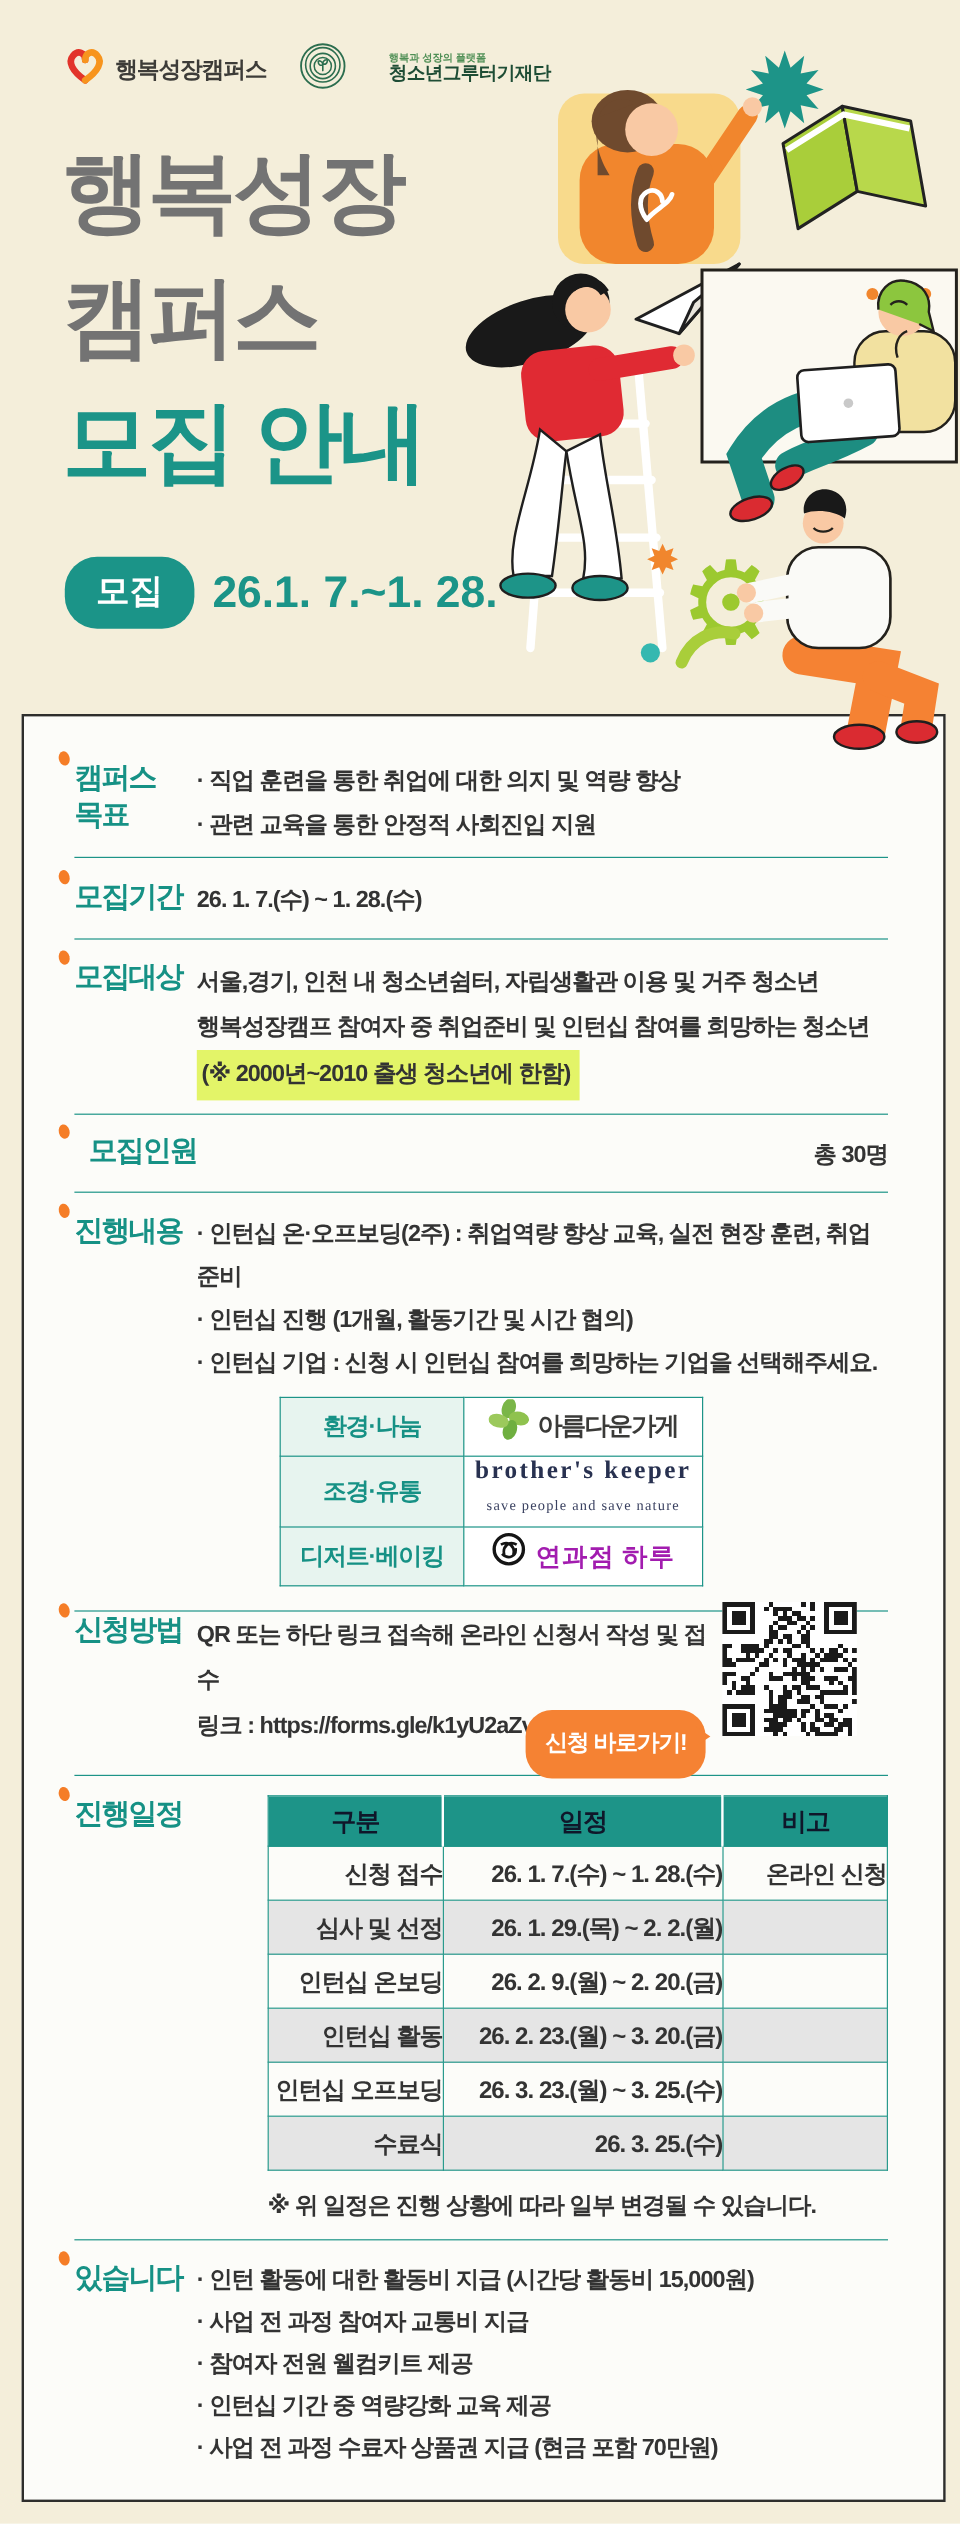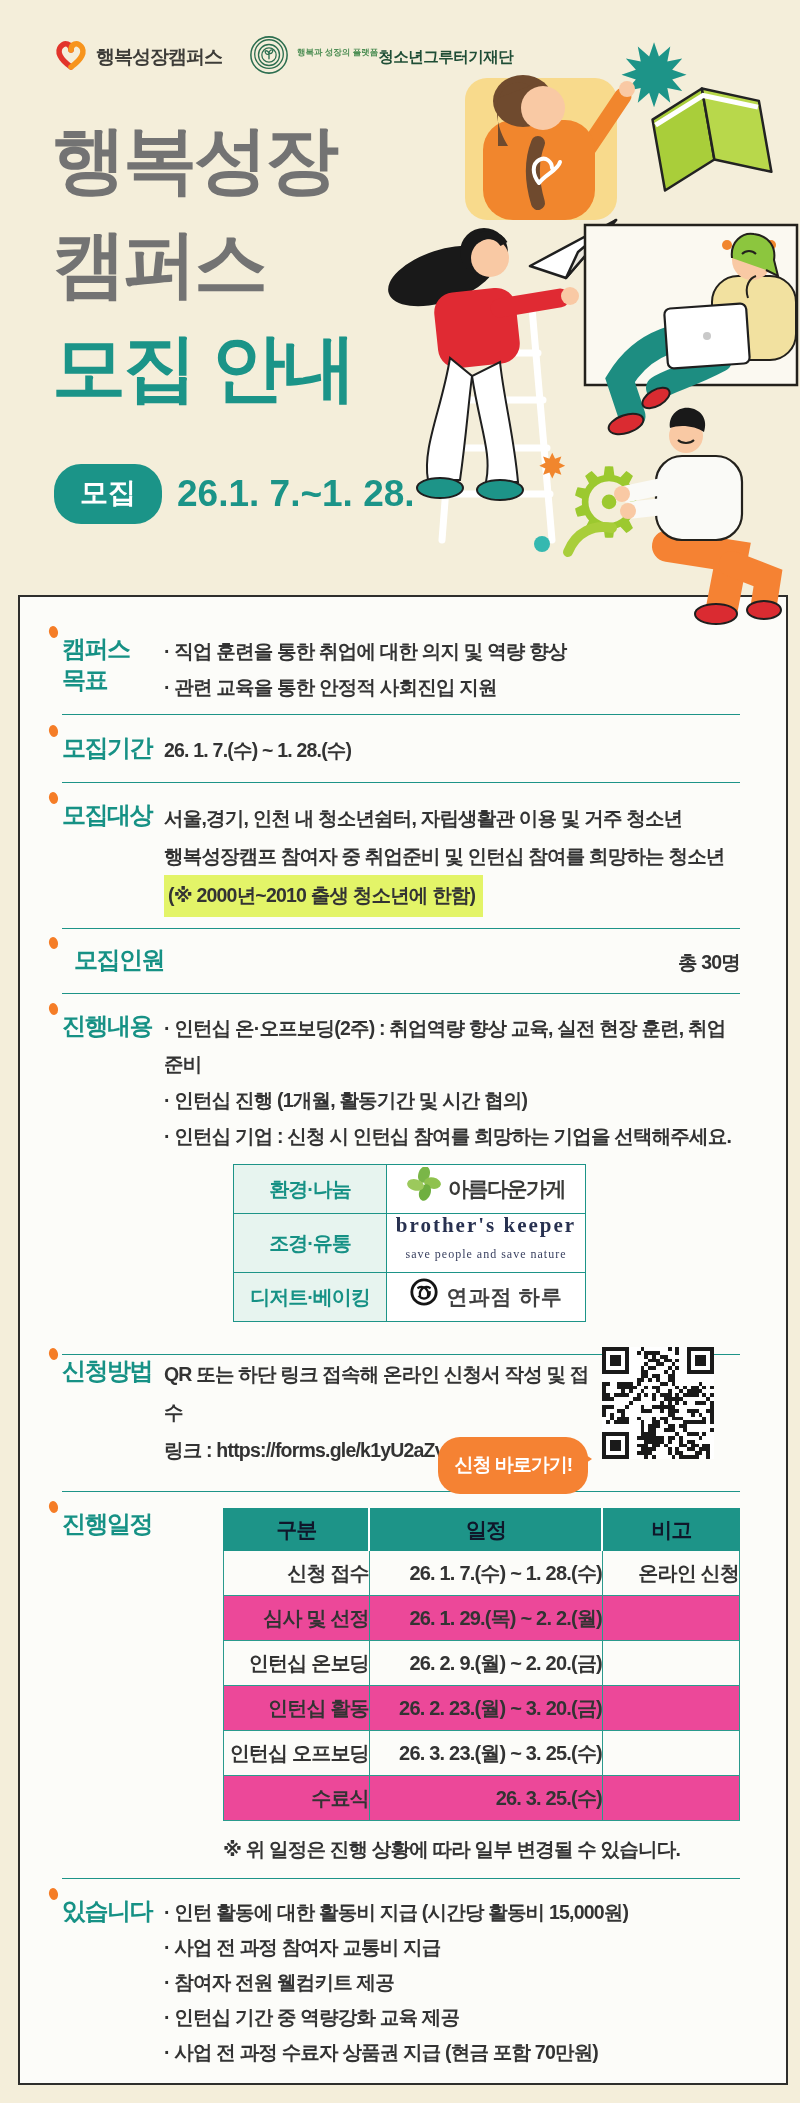--- a/index.html
+++ b/index.html
@@ -9,21 +9,21 @@
     background:#f4eeda;
     font-family:"Liberation Sans","DejaVu Sans",sans-serif;
     color:#2f2f2f;
     overflow:hidden;
   }
   
   .hdr { position:absolute; top:34px; left:54px; display:flex; align-items:center; gap:26px; }
   .logo1 { display:flex; align-items:center; gap:8px; }
   .logo1-text { font-size:19px; font-weight:800; color:#3d3c38; letter-spacing:-1px; }
   .logo2 { display:flex; align-items:center; gap:7px; }
-  .logo2-txt { display:flex; flex-direction:row; line-height:1.15; }
+  .logo2-txt { display:flex; flex-direction:column; line-height:1.15;margin-left:27px; }
   .logo2-slogan { font-size:8.5px; color:#4f8f55; font-weight:600; }
   .logo2-name { font-size:15.5px; font-weight:800; color:#1e4d35; letter-spacing:-0.5px; }
   
   .title { position:absolute; left:52px; top:108px; font-weight:800; font-size:74px;
            line-height:104px; letter-spacing:-3px; }
   .title .t-orange { color:#737373; }
   .title .t-teal { color:#1b9488; }
   
   .badge-row { position:absolute; left:54px; top:464px; display:flex; align-items:center; gap:15px; }
   .badge-pill { background:#1b9488; color:#fff; font-size:28px; font-weight:800;
@@ -38,48 +38,48 @@
   .sec { display:flex; position:relative; }
   .sec-title { flex:none; width:102px; color:#169185; font-size:24px; font-weight:800;
                letter-spacing:-1.5px; line-height:31px; position:relative; }
   .sec-dot { position:absolute; left:-13px; top:-7px; width:9px; height:12px; border-radius:50%;
              background:#f57d27; transform:rotate(-14deg); }
   .sec-body { flex:1; font-size:19.5px; font-weight:600; color:#333; letter-spacing:-0.8px; }
   .ln36 { line-height:36px; }
   .ln38 { line-height:38px; }
   .hl { display:inline-block; background:#e3f468; padding:1px 8px 3px 4px; }
   
-  .co-table { border-collapse:collapse; margin:10px 0 12px 69px; }
+  .co-table { border-collapse:collapse; margin:10px 0 0 69px; }
   .co-table td { border:1.6px solid #1d9488; height:49px; text-align:center; vertical-align:middle; }
   .co-cat { width:153px; background:#e7f4ef; color:#169185; font-size:20px; font-weight:800; letter-spacing:-1px; }
   .co-com { width:199px; background:#fff; }
   .co-flex { display:flex; align-items:center; justify-content:center; gap:7px; }
   .co-name1 { font-size:21px; font-weight:800; color:#3a3a38; letter-spacing:-1.5px; }
   .bk-name { font-family:"Liberation Serif","DejaVu Serif",serif; font-size:21px; font-weight:700;
              color:#283150; letter-spacing:2px; line-height:22px; }
   .bk-tag { font-family:"Liberation Serif","DejaVu Serif",serif; font-size:12px; color:#3a4160;
             letter-spacing:1px; font-weight:400; }
   .haru-name { font-family:"Liberation Serif","DejaVu Serif",serif; font-size:21px; font-weight:700;
-               color:#404040; letter-spacing:1px; }
+               color:#a21caf; letter-spacing:1px; }
   
   .apply-body { position:relative; min-height:128px; }
   .qr-box { position:absolute; right:26px; top:-8px; width:112px; height:112px; }
   .bubble { position:absolute; right:152px; top:82px; background:#f58233; color:#fff;
             font-size:19px; font-weight:800; letter-spacing:-1px; padding:9px 16px 10px;
             border-radius:22px; }
   .bubble:after { content:""; position:absolute; right:-12px; top:14px; border:8px solid transparent;
                   border-left:12px solid #f58233; }
   
   .sch-table { border-collapse:collapse; margin-left:59px; }
   .sch-table th { background:#1d9488; color:#0f172a; font-size:21px; font-weight:800; height:42px;
                   border:1.6px solid #1d9488; border-right:2px solid #fff; letter-spacing:-1px; }
   .sch-table th:last-child { border-right:1.6px solid #1d9488; }
   .sch-table td { border:1.6px solid #2a9a8d; height:45px; text-align:right; font-size:20px;
                   font-weight:600; color:#333; letter-spacing:-0.8px; }
-  .sch-table tr.alt td { background:#ec4899; }
+  .sch-table tr.alt td { background:#e5e5e5; }
   .sch-c1 { width:163px; } .sch-c2 { width:261px; } .sch-c3 { width:153px; }
   .sch-note { margin:15px 0 0 59px; font-size:19.5px; font-weight:600; color:#333; letter-spacing:-0.8px; }
 </style>
 </head>
 <body>
 
 <div class="hdr">
   <div class="logo1">
     <span>
       <svg width="34" height="38" viewBox="0 0 40 42">

